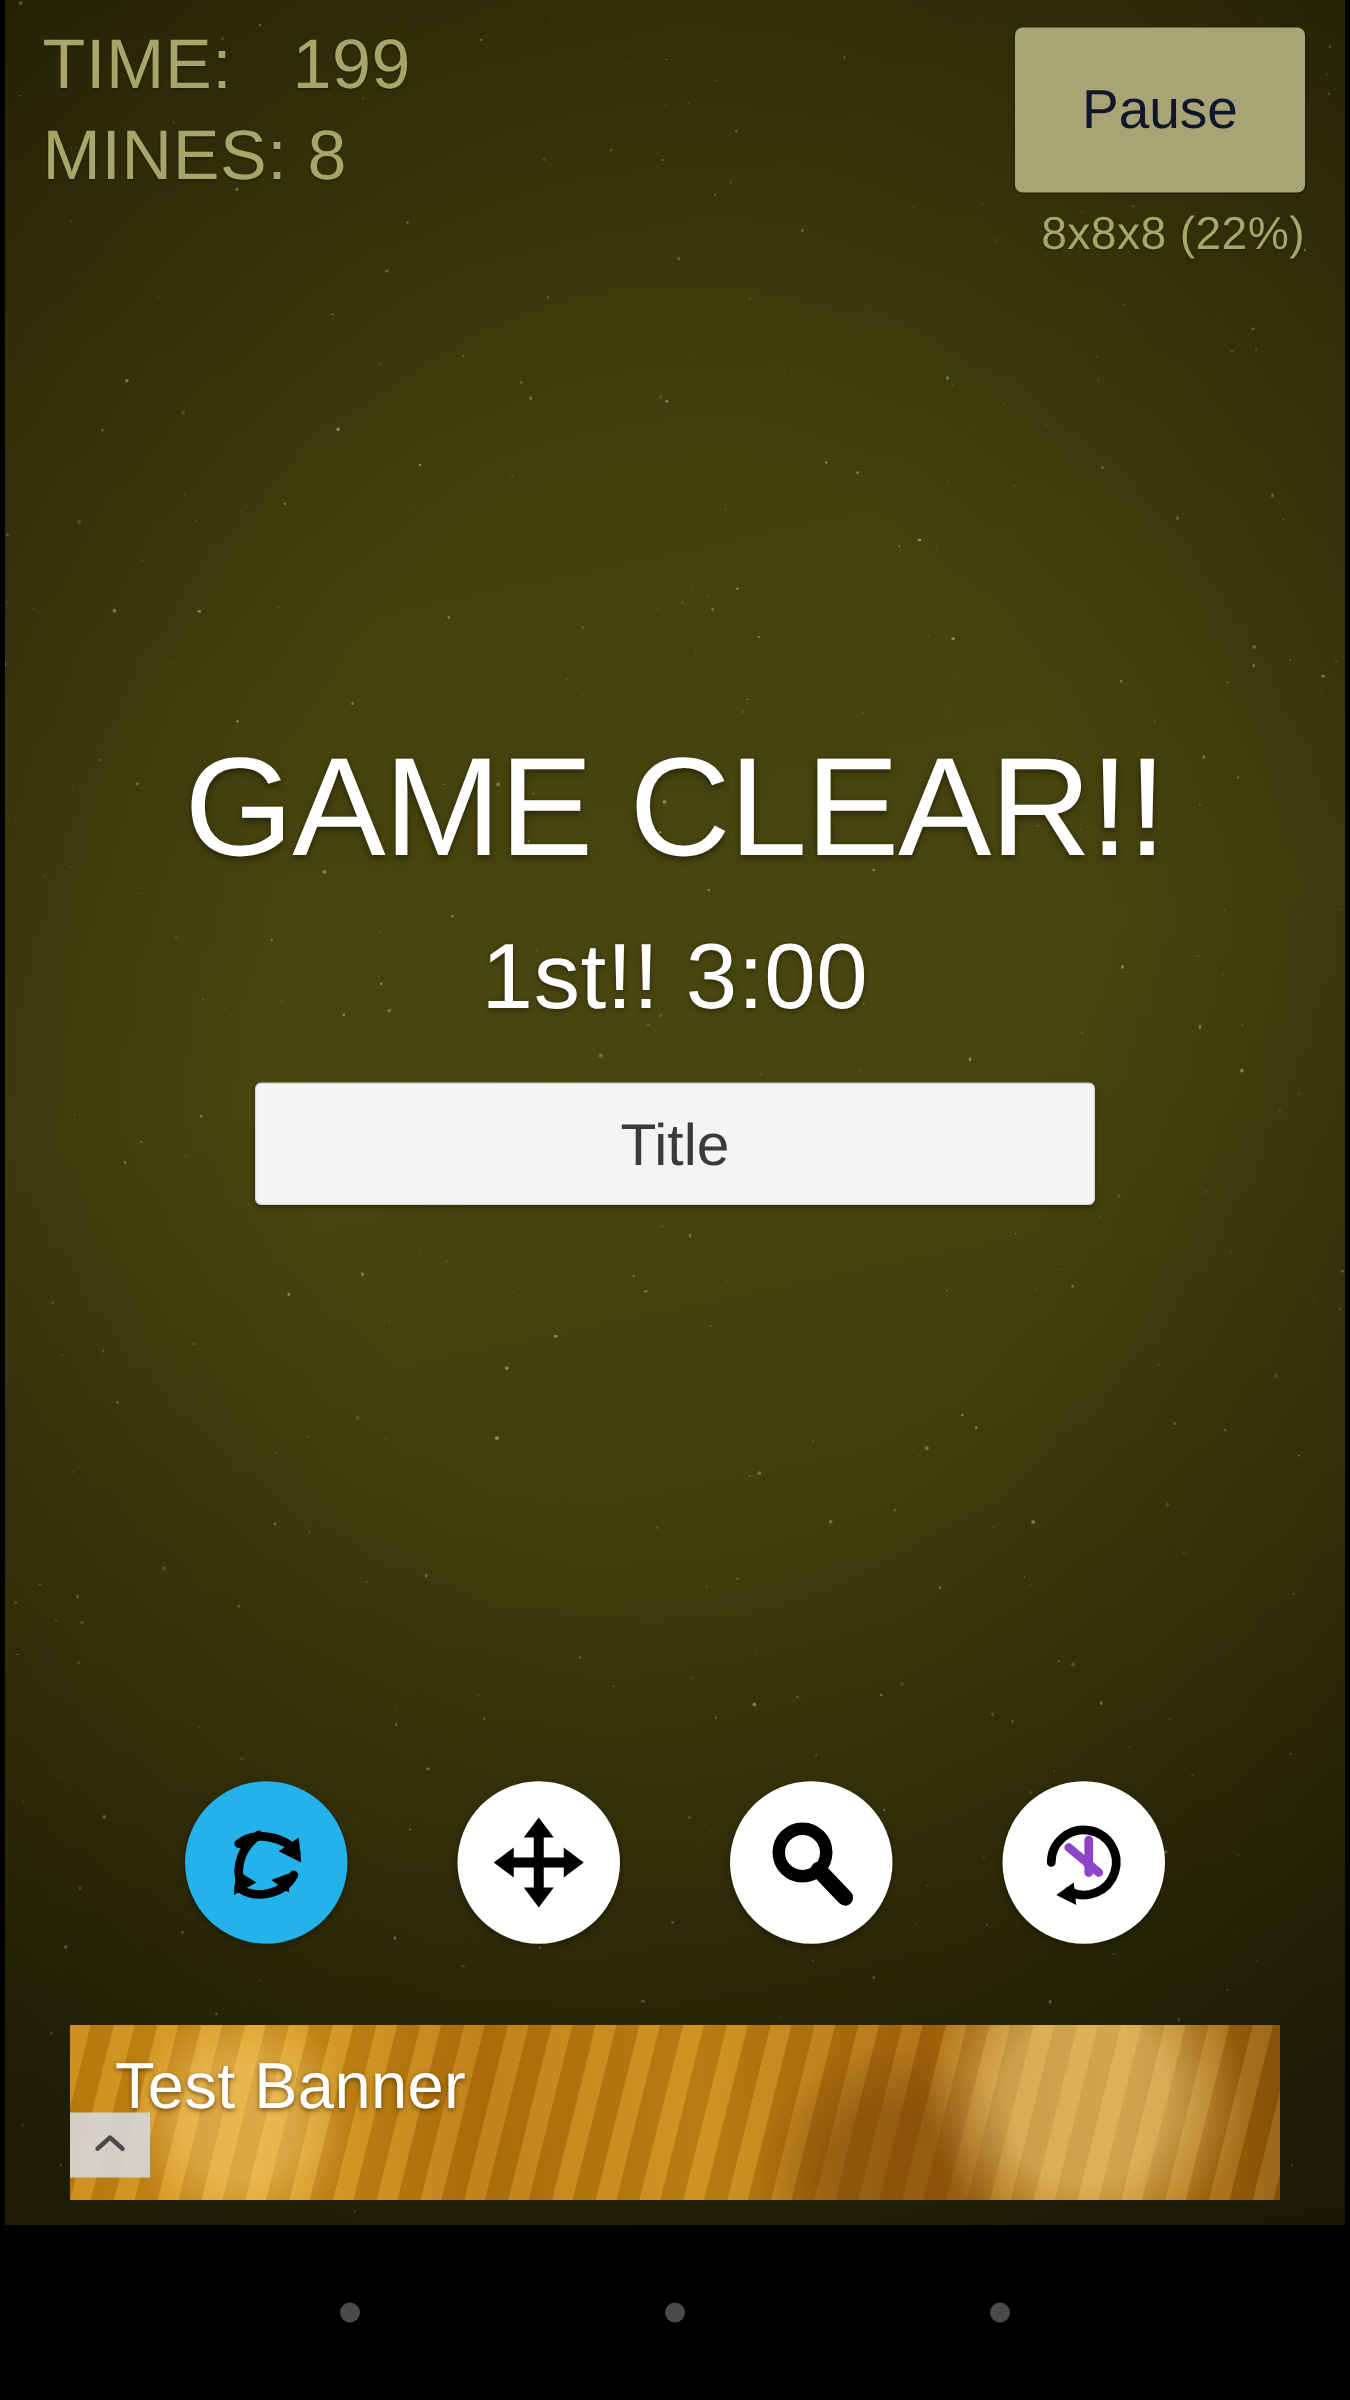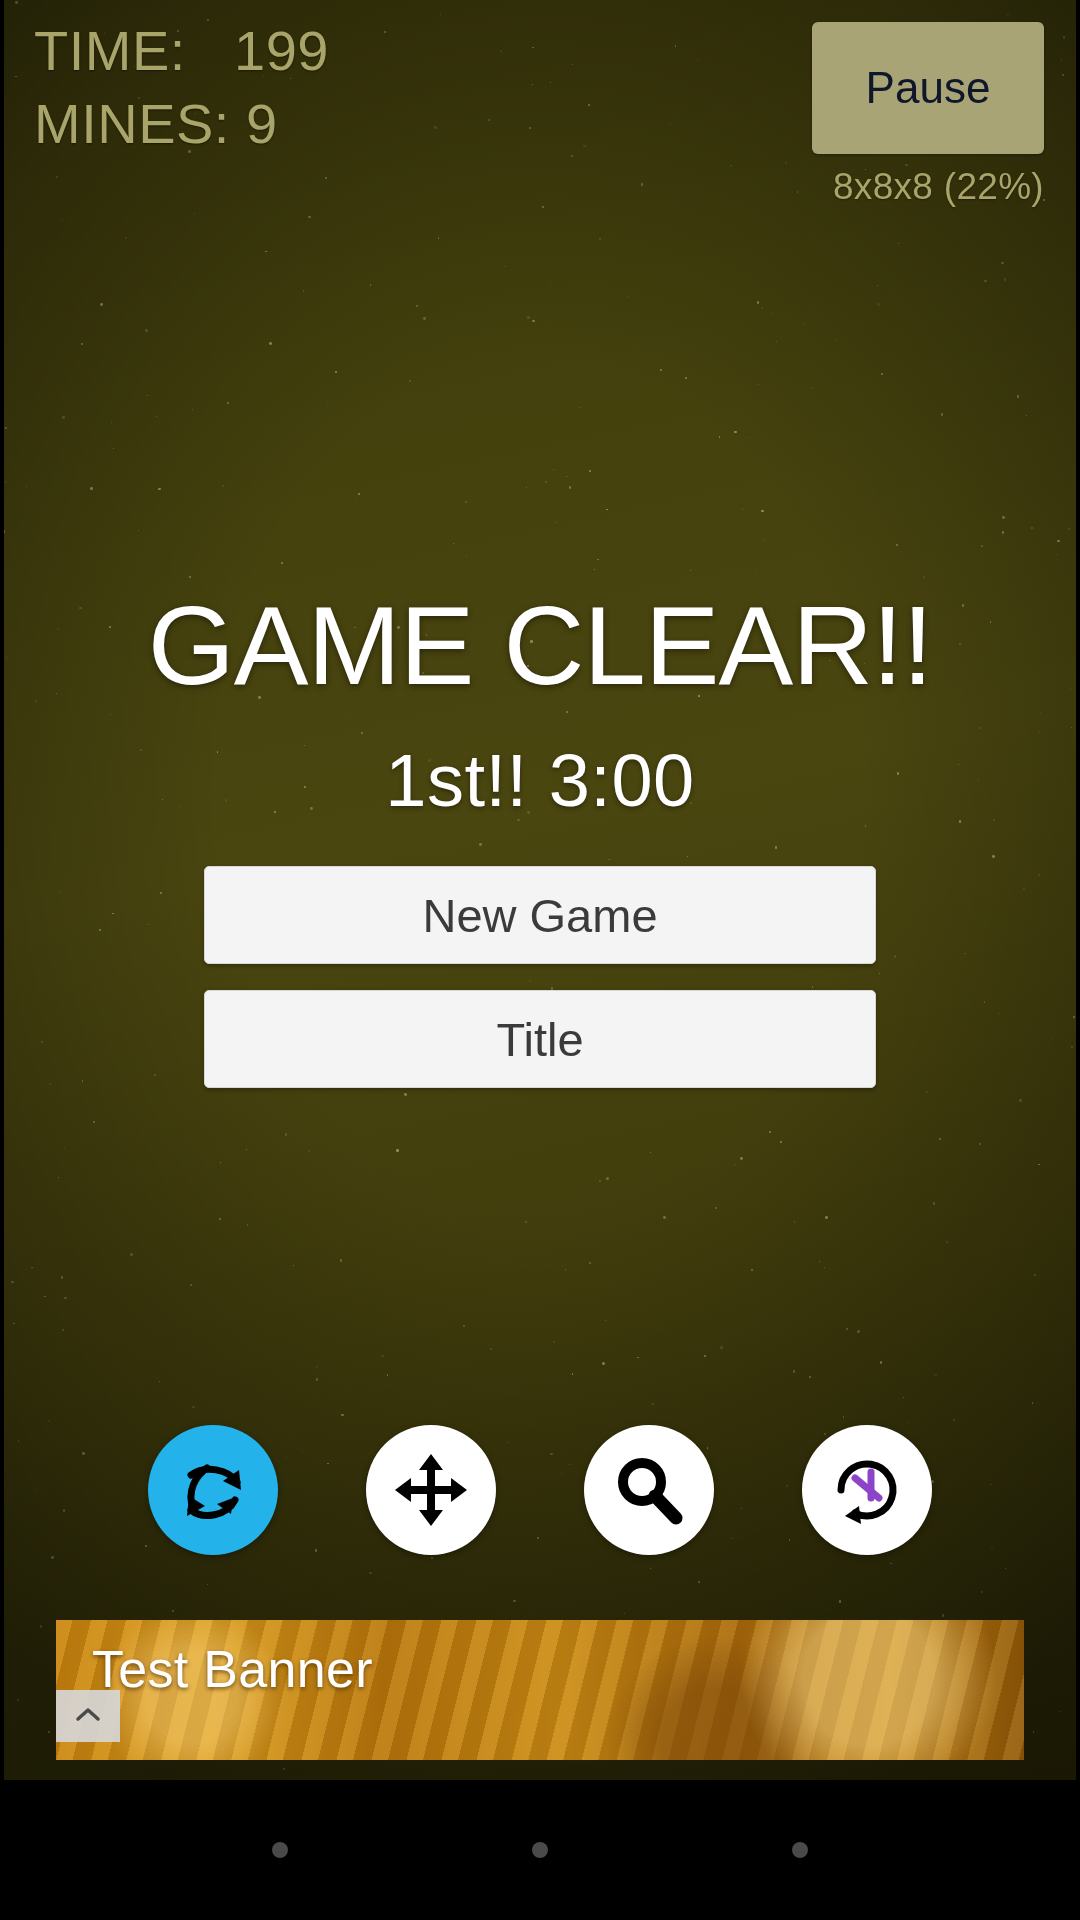--- a/index.html
+++ b/index.html
@@ -671,33 +671,32 @@
         <i style="left:953.0px;top:1418.8px;width:2.4px;height:2.4px;opacity:0.38"></i>
       </div>
     <div id="vignette"></div>
   </div>
   <div class="edge-bar left"></div>
   <div class="edge-bar right"></div>
 
   <div id="hud">
     <div id="hud-stats">
       <div class="stat-line">TIME:   199</div>
-      <div class="stat-line">MINES: 9</div>
+      <div class="stat-line">MINES: 8</div>
     </div>
     <div id="hud-right">
       <button id="pause-button">Pause</button>
       <div id="difficulty-label">8x8x8 (22%)</div>
     </div>
   </div>
 
   <div id="result-panel">
     <div id="result-title">GAME CLEAR!!</div>
     <div id="result-score">1st!! 3:00</div>
     <div id="result-actions">
-      <button class="menu-button">New Game</button>
       <button class="menu-button">Title</button>
     </div>
   </div>
 
   <div id="tool-row">
 
     <button class="tool-button active">
       <span>
         <svg width="84" height="84" viewBox="0 0 84 84" aria-hidden="true">
           <g fill="none" stroke="#000" stroke-width="7" stroke-linecap="round">

